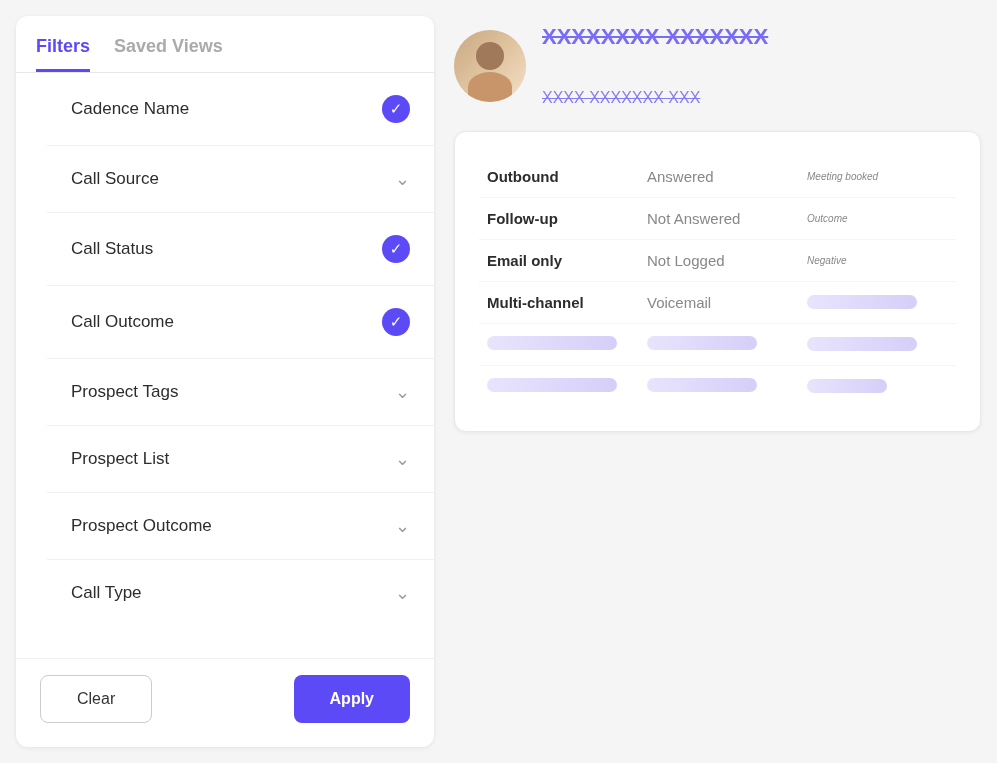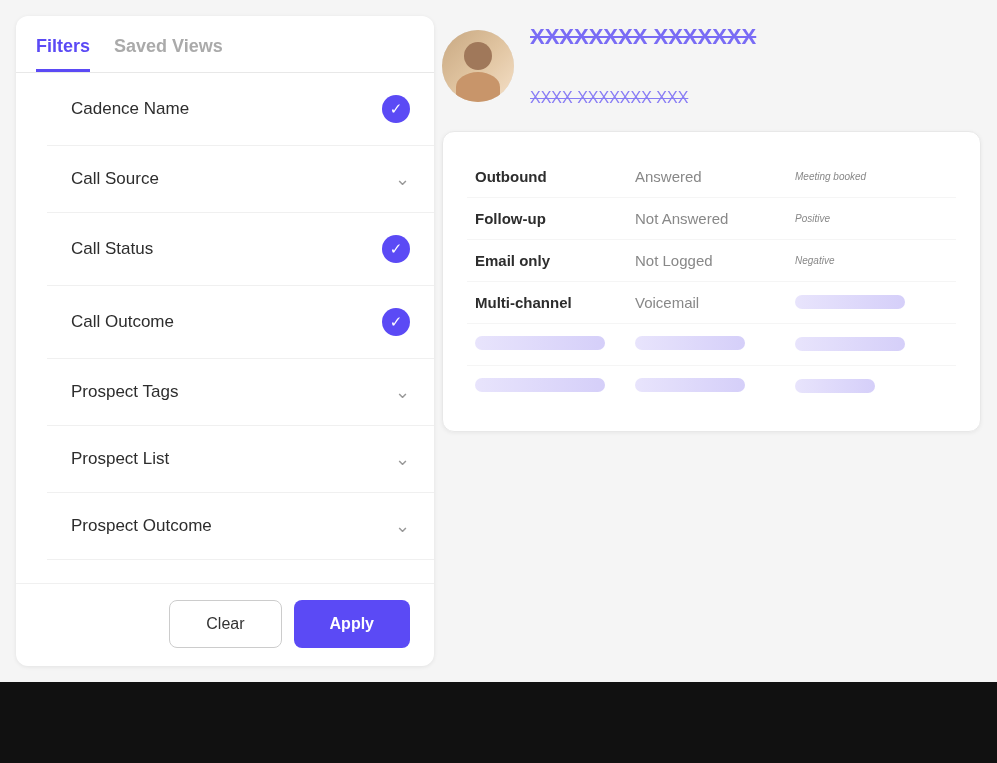--- a/index.html
+++ b/index.html
@@ -9,24 +9,24 @@
       width: 997px;
       height: 763px;
       display: flex;
       align-items: flex-start;
       justify-content: flex-start;
       overflow: hidden;
     }
     .main-container {
       display: flex;
       width: 997px;
-      height: 682px;
+      height: 763px;
       background: #f5f5f5;
       padding: 16px;
-      gap: 8px;
+      gap: 20px;
     }
     
     .left-panel {
       width: 418px;
       background: #fff;
       border-radius: 12px;
       display: flex;
       flex-direction: column;
       padding: 0;
       box-shadow: 0 1px 4px rgba(0,0,0,0.08);
@@ -81,22 +81,22 @@
       justify-content: center;
       color: #fff;
       font-size: 15px;
     }
     .filter-icon-chevron {
       color: #999;
       font-size: 18px;
     }
     .bottom-buttons {
       display: flex;
-      justify-content: flex-end;
-      padding: 16px 24px 18px 24px;
+      justify-content: space-between;
+      padding: 16px 24px 24px 24px;
       gap: 12px;
       border-top: 1px solid #f0f0f0;
     }
     .btn-clear {
       padding: 14px 36px;
       border: 1.5px solid #ccc;
       border-radius: 8px;
       background: #fff;
       color: #333;
       font-size: 16px;
@@ -302,21 +302,21 @@
 
           <tr>
             <td class="col-type">Outbound</td>
             <td class="col-status">Answered</td>
             <td class="col-outcome">Meeting booked</td>
           </tr>
 
           <tr>
             <td class="col-type">Follow-up</td>
             <td class="col-status">Not Answered</td>
-            <td class="col-outcome">Positive</td>
+            <td class="col-outcome">Outcome</td>
           </tr>
 
           <tr>
             <td class="col-type">Email only</td>
             <td class="col-status">Not Logged</td>
             <td class="col-outcome">Negative</td>
           </tr>
 
 
           <tr>

